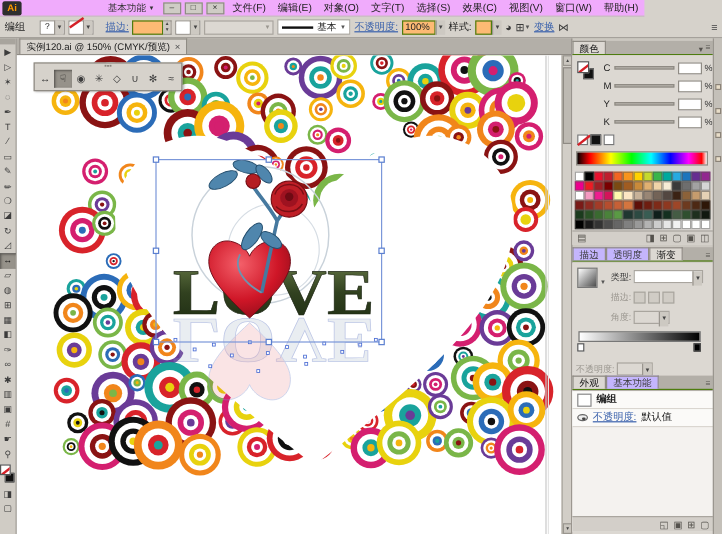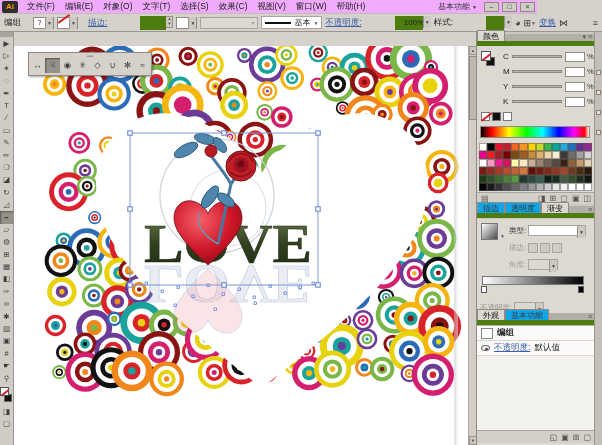--- a/index.html
+++ b/index.html
@@ -20,22 +20,22 @@
   #controlbar{position:absolute;left:0;top:14px;width:602px;height:18px;background:#d6d2cb;
               border-bottom:1px solid #9a968f;display:flex;align-items:center;gap:3px;padding:0 4px;}
   .cb-label{font-size:8.5px;white-space:nowrap;}
   .cb-link{font-size:8.5px;color:#3b62ac;text-decoration:underline;white-space:nowrap;}
   .swatchdd{display:flex;align-items:center;border:1px solid #8f8b84;background:#fff;height:12px;}
   .swatchdd .sw{width:11px;height:10px;position:relative;background:#fff;font-size:7px;text-align:center;line-height:10px;}
   .sw.none::after{content:"";position:absolute;left:0;top:4px;width:14px;height:1.5px;background:#d42027;
                   transform:rotate(-35deg);transform-origin:left center;}
   .dda{width:8px;height:12px;background:#cdc9c2;border-left:1px solid #9a968f;font-size:5px;
        display:flex;align-items:center;justify-content:center;color:#444;}
-  .field{background:#fef9c3;border:7px solid #4d7c0f;height:12px;display:flex;align-items:center;
-         padding:0 2px;font-size:8px;margin-left:30px;}
+  .field{background:#fdba74;border:1px solid #4d7c0f;height:12px;display:flex;align-items:center;
+         padding:0 2px;font-size:8px;}
   .spin{display:flex;flex-direction:column;width:7px;height:12px;border:1px solid #9a968f;border-left:none;}
   .spin span{flex:1;font-size:4px;line-height:4px;text-align:center;background:#cdc9c2;color:#444;}
   .disabledfield{background:#dcd8d2;border:1px solid #a9a59e;height:12px;}
   .stroke-preview{width:26px;height:2px;background:#111;}
   .cb-icon{font-size:9px;color:#3a3a3a;}
   
   #tabstrip{position:absolute;left:14px;top:32px;width:462px;height:14px;background:#b3afa8;
             border-bottom:1px solid #8f8b84;display:flex;align-items:flex-end;}
   #doctab{height:13px;margin-left:2px;background:#d8d4ce;border:1px solid #8f8b84;border-bottom:none;
           display:flex;align-items:center;gap:4px;padding:0 5px;font-size:8px;white-space:nowrap;}
@@ -60,22 +60,22 @@
   .ltool{width:15px;height:15px;font-size:8.5px;line-height:15px;text-align:center;color:#3c3c3c;}
   .ltool.selected{background:#96928a;box-shadow:inset 1px 1px 2px rgba(0,0,0,.45);color:#111;}
   
   #vscroll{position:absolute;left:468px;top:46px;width:8px;height:399px;background:#d2cec7;border-left:1px solid #aaa69f;}
   .varrow{position:absolute;left:0;width:8px;height:9px;background:#cac6bf;border:1px solid #9a968f;
           font-size:4px;text-align:center;line-height:7px;color:#444;}
   #vthumb{position:absolute;left:0;top:10px;width:8px;height:64px;background:#bdb9b2;border:1px solid #8f8b84;}
   
   #panels{position:absolute;left:476px;top:32px;width:118px;height:413px;background:#ccc8c1;
           border-left:1px solid #8f8b84;font-size:8px;}
-  .ptabrow{display:flex;align-items:flex-end;background:#b3afa8;height:12px;border-bottom:5px solid #4d7c0f;}
-  .ptab{height:11px;padding:0 5px;background:#0ea5e9;border:1px solid #8f8b84;border-bottom:none;
+  .ptabrow{display:flex;align-items:flex-end;background:#b3afa8;height:12px;border-bottom:1px solid #4d7c0f;}
+  .ptab{height:11px;padding:0 5px;background:#c4b5fd;border:1px solid #8f8b84;border-bottom:none;
         display:flex;align-items:center;font-size:8px;color:#3a3a3a;white-space:nowrap;}
   .ptab.active{background:#dcd8d2;color:#111;}
   .pmenu{margin-left:auto;padding-right:3px;color:#55524d;font-size:7px;display:flex;gap:2px;}
   .section{position:absolute;left:0;width:118px;background:#dcd8d2;}
   
   #color-body{position:relative;height:96px;background:#dcd8d2;}
   #color-proxy{position:absolute;left:3px;top:4px;width:18px;height:18px;}
   #cp-stroke{position:absolute;left:6px;top:7px;width:9px;height:9px;background:#111;border:1px solid #666;}
   #cp-fill{position:absolute;left:1px;top:1px;width:10px;height:10px;background:#fff;border:1px solid #555;overflow:hidden;}
   #cp-fill::after{content:"";position:absolute;left:-2px;top:3px;width:16px;height:1.5px;background:#d42027;transform:rotate(-38deg);}
@@ -128,40 +128,40 @@
   #dockstrip{position:absolute;left:594px;top:32px;width:8px;height:413px;background:#c4c0b9;border-left:1px solid #9a968f;}
   .dockicon{position:absolute;left:1px;width:5px;height:5px;background:#e8ddc8;border:1px solid #8b8378;}
 </style>
 </head>
 <body>
 
 <div id="app">
 
   <div id="menubar">
     <div id="ai-logo">Ai</div>
+    <div id="menubar-right">
+      <span id="workspace-switcher">
+        <span>基本功能</span>
+        <span style="font-size:5px;">▼</span>
+      </span>
+      <span class="winbtn">–</span>
+      <span class="winbtn">□</span>
+      <span class="winbtn">×</span>
+    </div>
     <div id="menu-items" style="display: flex;">
         <span class="menu-item">文件(F)</span>
         <span class="menu-item">编辑(E)</span>
         <span class="menu-item">对象(O)</span>
         <span class="menu-item">文字(T)</span>
         <span class="menu-item">选择(S)</span>
         <span class="menu-item">效果(C)</span>
         <span class="menu-item">视图(V)</span>
         <span class="menu-item">窗口(W)</span>
         <span class="menu-item">帮助(H)</span>
       </div>
-    <div id="menubar-right">
-      <span id="workspace-switcher">
-        <span>基本功能</span>
-        <span style="font-size:5px;">▼</span>
-      </span>
-      <span class="winbtn">–</span>
-      <span class="winbtn">□</span>
-      <span class="winbtn">×</span>
-    </div>
   </div>
 
   <div id="controlbar">
     <span class="cb-label">编组</span>
     <span style="width:6px;"></span>
     <span class="swatchdd">
       <span class="sw">?</span>
       <span class="dda">▼</span>
     </span>
     <span class="swatchdd">
@@ -202,20 +202,26 @@
     <span class="cb-icon">◕</span>
     <span style="display:flex;align-items:center;">
       <span class="cb-icon">⊞</span>
       <span style="font-size:5px;color:#555;">▼</span>
     </span>
     <span class="cb-link">变换</span>
     <span class="cb-icon">⋈</span>
     <span style="margin-left:auto;color:#444;">≡</span>
   </div>
 
+  <div id="tabstrip">
+    <div id="doctab">
+      <span>实例120.ai @ 150% (CMYK/预览)</span>
+      <span class="close">×</span>
+    </div>
+  </div>
 
   <div id="toolspanel">
     <div id="tools-head"></div>
     <div id="tools-list">
         <div class="tool">▶</div>
         <div class="tool">▷</div>
         <div class="tool">✶</div>
         <div class="tool">◌</div>
         <div class="tool">✒</div>
         <div class="tool">T</div>

